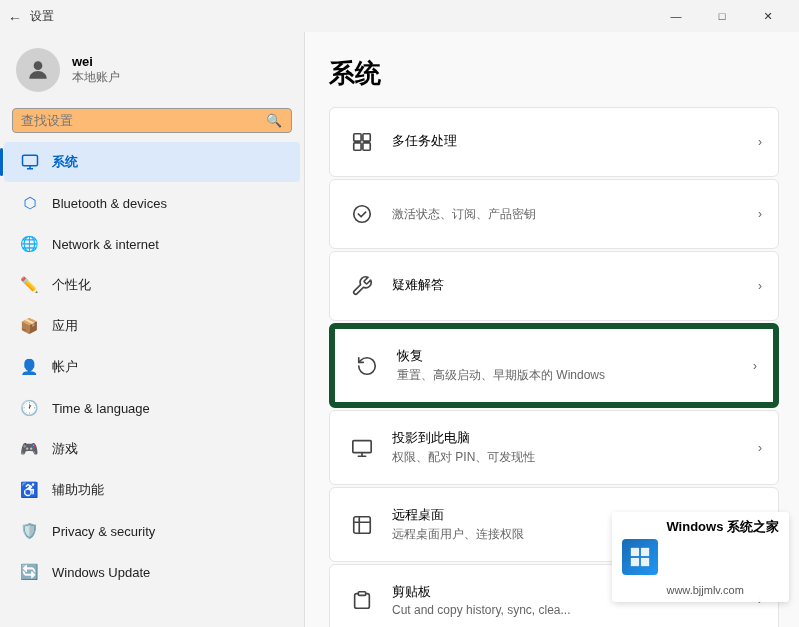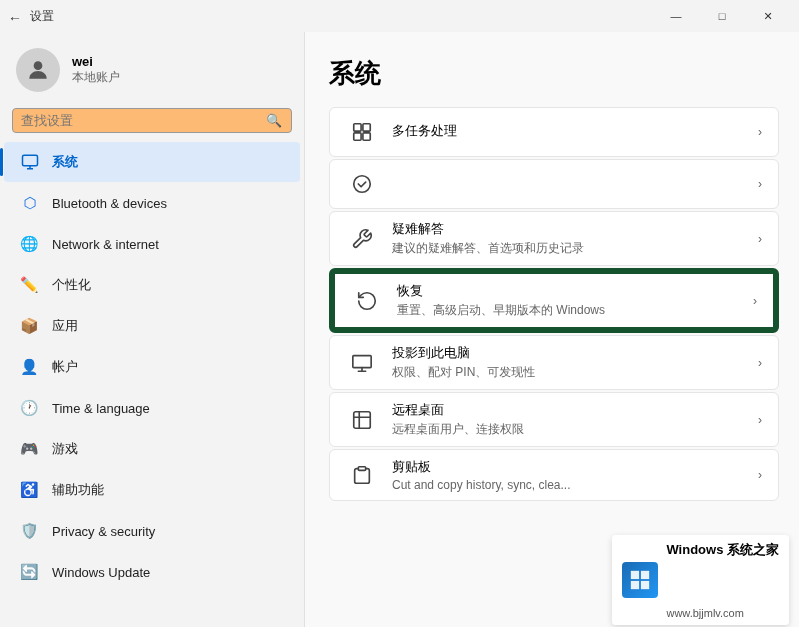--- a/index.html
+++ b/index.html
@@ -177,21 +177,21 @@
       display: flex;
       flex-direction: column;
       gap: 2px;
     }
 
     .settings-item {
       display: flex;
       align-items: center;
       background: white;
       border-radius: 6px;
-      padding: 8px 16px;
+      padding: 18px 16px;
       cursor: pointer;
       border: 1px solid #e5e5e5;
       transition: background 0.1s;
     }
     .settings-item.highlighted {
       border: 6px solid #14532d;
       background: white;
     }
 
     .settings-item-icon {
@@ -220,21 +220,21 @@
     }
     .settings-item-arrow {
       font-size: 12px;
       color: #666;
       margin-left: 8px;
     }
 
     
     .watermark {
       position: absolute;
-      bottom: 2px;
+      bottom: 25px;
       right: 10px;
       background: rgba(255,255,255,0.95);
       border-radius: 4px;
       padding: 6px 10px;
       display: flex;
       align-items: center;
       gap: 8px;
       box-shadow: 0 2px 6px rgba(0,0,0,0.15);
       font-size: 11px;
       color: #333;
@@ -383,33 +383,33 @@
       </div>
 
       <div class="settings-item">
         <div class="settings-item-icon">
           <svg width="22" height="22" viewBox="0 0 24 24" fill="none" stroke="#444" stroke-width="1.8">
             <circle cx="12" cy="12" r="9"></circle>
             <path d="M8 12l3 3 5-5" stroke-linecap="round" stroke-linejoin="round"></path>
           </svg>
         </div>
         <div class="settings-item-text">
+          <div class="settings-item-subtitle">激活状态、订阅、产品密钥</div>
         </div>
         <span class="settings-item-arrow">›</span>
       </div>
 
       <div class="settings-item">
         <div class="settings-item-icon">
           <svg width="22" height="22" viewBox="0 0 24 24" fill="none" stroke="#444" stroke-width="1.8">
             <path d="M14.7 6.3a1 1 0 000 1.4l1.6 1.6a1 1 0 001.4 0l3.77-3.77a6 6 0 01-7.94 7.94l-6.91 6.91a2.12 2.12 0 01-3-3l6.91-6.91a6 6 0 017.94-7.94l-3.76 3.76z" stroke-linecap="round" stroke-linejoin="round"></path>
           </svg>
         </div>
         <div class="settings-item-text">
           <div class="settings-item-title">疑难解答</div>
-          <div class="settings-item-subtitle">建议的疑难解答、首选项和历史记录</div>
         </div>
         <span class="settings-item-arrow">›</span>
       </div>
 
       <div class="settings-item highlighted">
         <div class="settings-item-icon">
           <svg width="22" height="22" viewBox="0 0 24 24" fill="none" stroke="#444" stroke-width="1.8">
             <path d="M3 12a9 9 0 1 0 9-9 9.75 9.75 0 0 0-6.74 2.74L3 8" stroke-linecap="round" stroke-linejoin="round"></path>
             <path d="M3 3v5h5" stroke-linecap="round" stroke-linejoin="round"></path>
           </svg>

